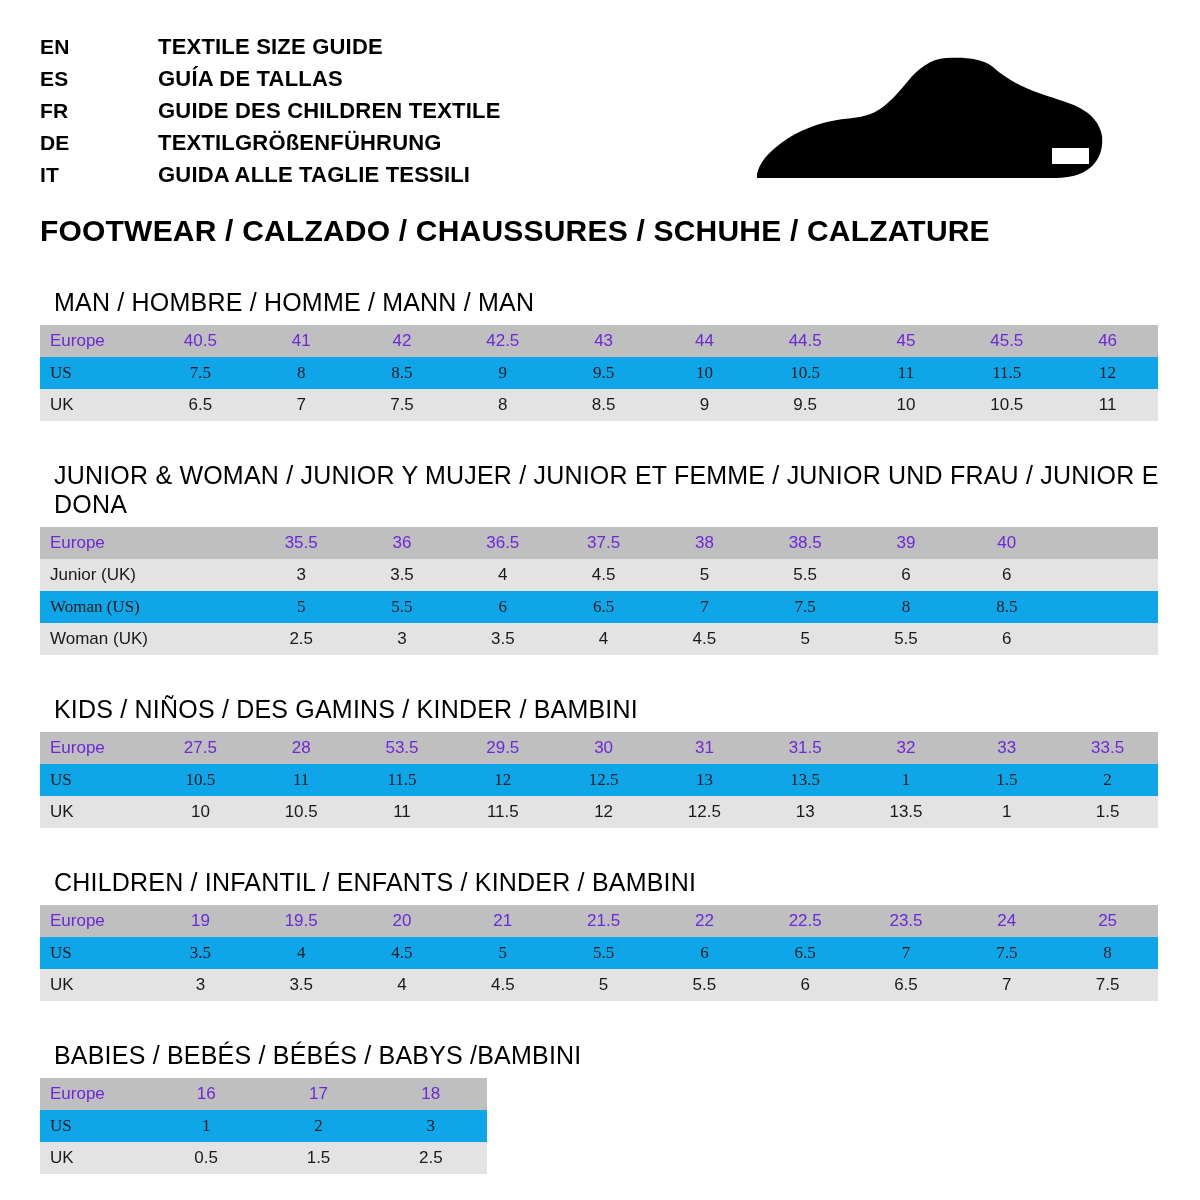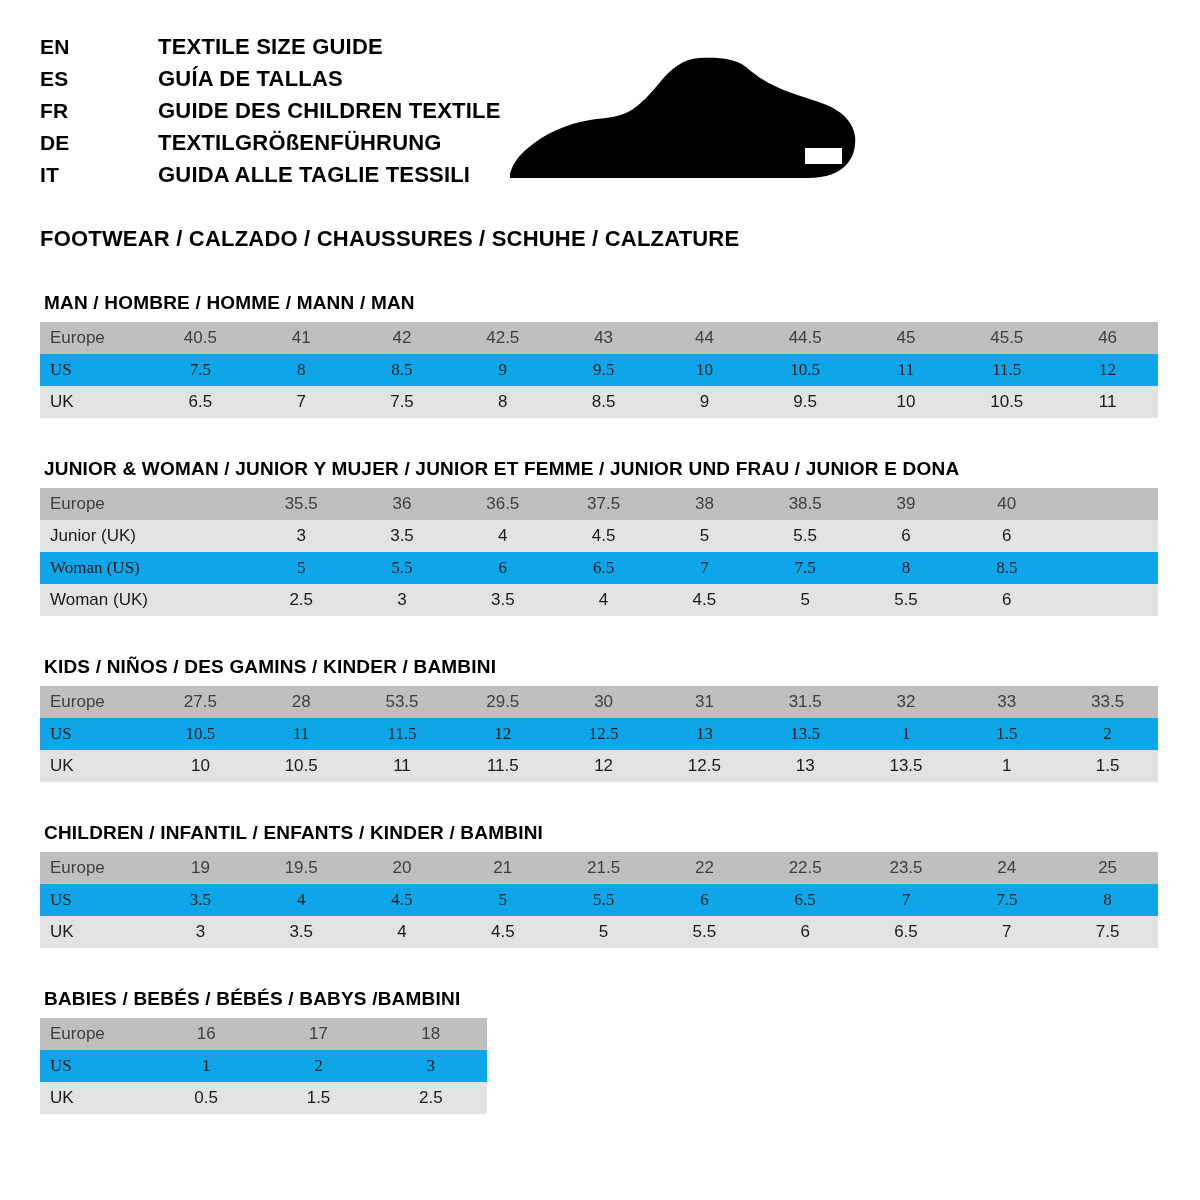--- a/index.html
+++ b/index.html
@@ -20,20 +20,21 @@
     width: 1200px;
     height: 1200px;
     box-sizing: border-box;
     padding: 34px 40px 0 40px;
   }
 
   
   .header {
     display: flex;
     align-items: flex-start;
+    justify-content: space-between;
     gap: 7px;
   }
   .lang-block {
     display: block;
   }
   .lang-row {
     display: flex;
     align-items: baseline;
     height: 32px;
   }
@@ -49,34 +50,34 @@
     letter-spacing: 0.2px;
     margin-left: 46px;
   }
 
   .shoe-wrap {
     margin-right: 55px;
     margin-top: 18px;
   }
 
   .section-title-main {
-    font-size: 22px;
+    font-size: 30px;
     font-weight: bold;
-    margin-top: 32px;
+    margin-top: 20px;
     letter-spacing: 0.2px;
   }
 
   
   .block {
     margin-top: 40px;
   }
   .block-title {
-    font-size: 19px;
-    font-weight: bold;
-    margin: 0 0 8px 4px;
+    font-size: 25px;
+    font-weight: normal;
+    margin: 0 0 8px 14px;
     letter-spacing: 0.2px;
   }
   table.size {
     border-collapse: collapse;
     table-layout: fixed;
     font-size: 17px;
   }
   table.size.full { width: 1118px; }
   table.size.babies { width: 447px; }
 
@@ -88,21 +89,21 @@
     border: none;
     color: #1a1a1a;
   }
   table.size td.label {
     text-align: left;
     padding-left: 10px;
   }
   tr.head td {
     background: #bfbfbf;
     font-weight: normal;
-    color: #404040;
+    color: #6d28d9;
   }
   tr.odd td { background: #0ea5e9; font-family: Liberation Serif, serif; }
   tr.even td { background: #e3e3e3; }
 
   
   table.size.full col.c0 { width: 110px; }
   table.size.babies col.c0 { width: 110px; }
 </style>
 </head>
 <body>

